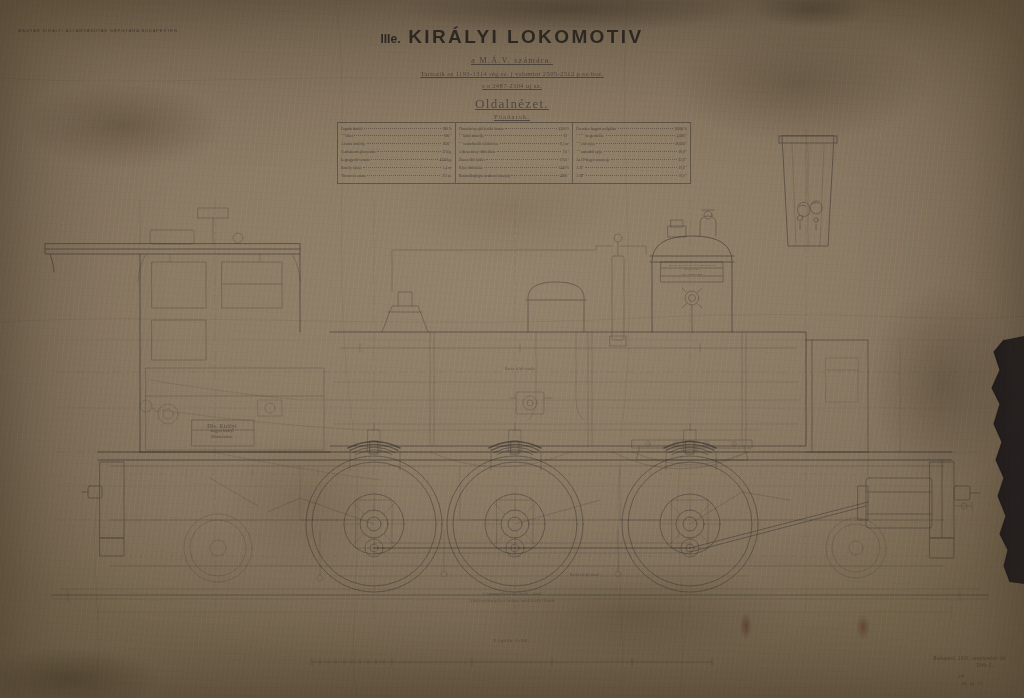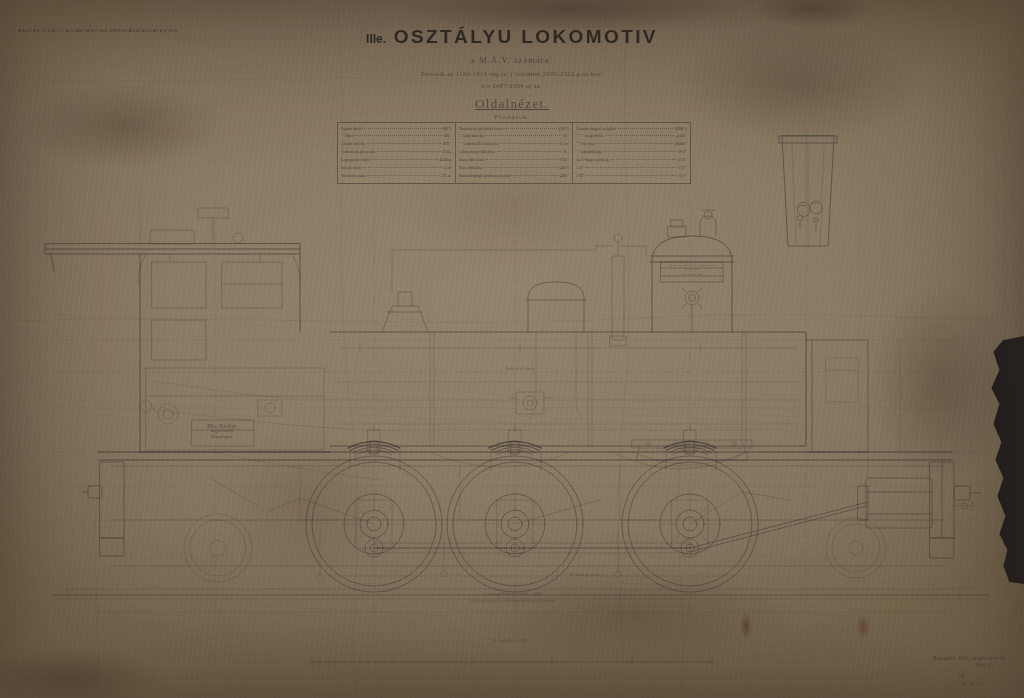--- a/index.html
+++ b/index.html
@@ -56,20 +56,21 @@
     position:absolute;left:0;right:0;top:26px;text-align:center;
     font-size:19px;font-weight:bold;letter-spacing:2.4px;
     color:rgba(32,28,30,.88);
     font-family:"Liberation Sans",sans-serif;
   }
   .title .cls{font-size:12px;letter-spacing:0;margin-top:41px;}
   .subtitle{
     position:absolute;left:0;right:0;text-align:center;
     color:rgba(45,40,40,.62);
     font-family:"Liberation Serif",serif;
+    text-decoration:underline;
   }
   .sub1{top:55px;font-size:8.5px;letter-spacing:1.1px;}
   .sub2{top:70px;font-size:6.6px;letter-spacing:.35px;}
   .sub3{top:82px;font-size:6.6px;letter-spacing:.35px;}
   .sub4{top:96px;font-size:13px;letter-spacing:1.3px;text-decoration:underline;}
   .sub5{top:113px;font-size:6.6px;letter-spacing:1.1px;}
 
   
   .datatable{
     position:absolute;left:337px;top:122px;width:352px;height:60px;
@@ -582,21 +583,21 @@
         </g>
 
       </g>
     </svg>
   </div>
 
   <div class="corner-stamp">MAGYAR KIRÁLYI ÁLLAMVASUTAK GÉPGYÁRA BUDAPESTEN.</div>
 
   <div class="title">
     <span class="cls">IIIe.</span>
-    <span>OSZTÁLYU LOKOMOTIV</span>
+    <span>KIRÁLYI LOKOMOTIV</span>
   </div>
 
   <div class="subtitle sub1">a M.Á.V. számára.</div>
   <div class="subtitle sub2">Tartozik az 1193-1314 rég.sz. j valamint 2505-2512 p.sz-hoz.</div>
   <div class="subtitle sub3">s a 2487-2504 uj sz.</div>
   <div class="subtitle sub4">Oldalnézet.</div>
   <div class="subtitle sub5">Föadatok.</div>
 
   <div class="datatable">
 

